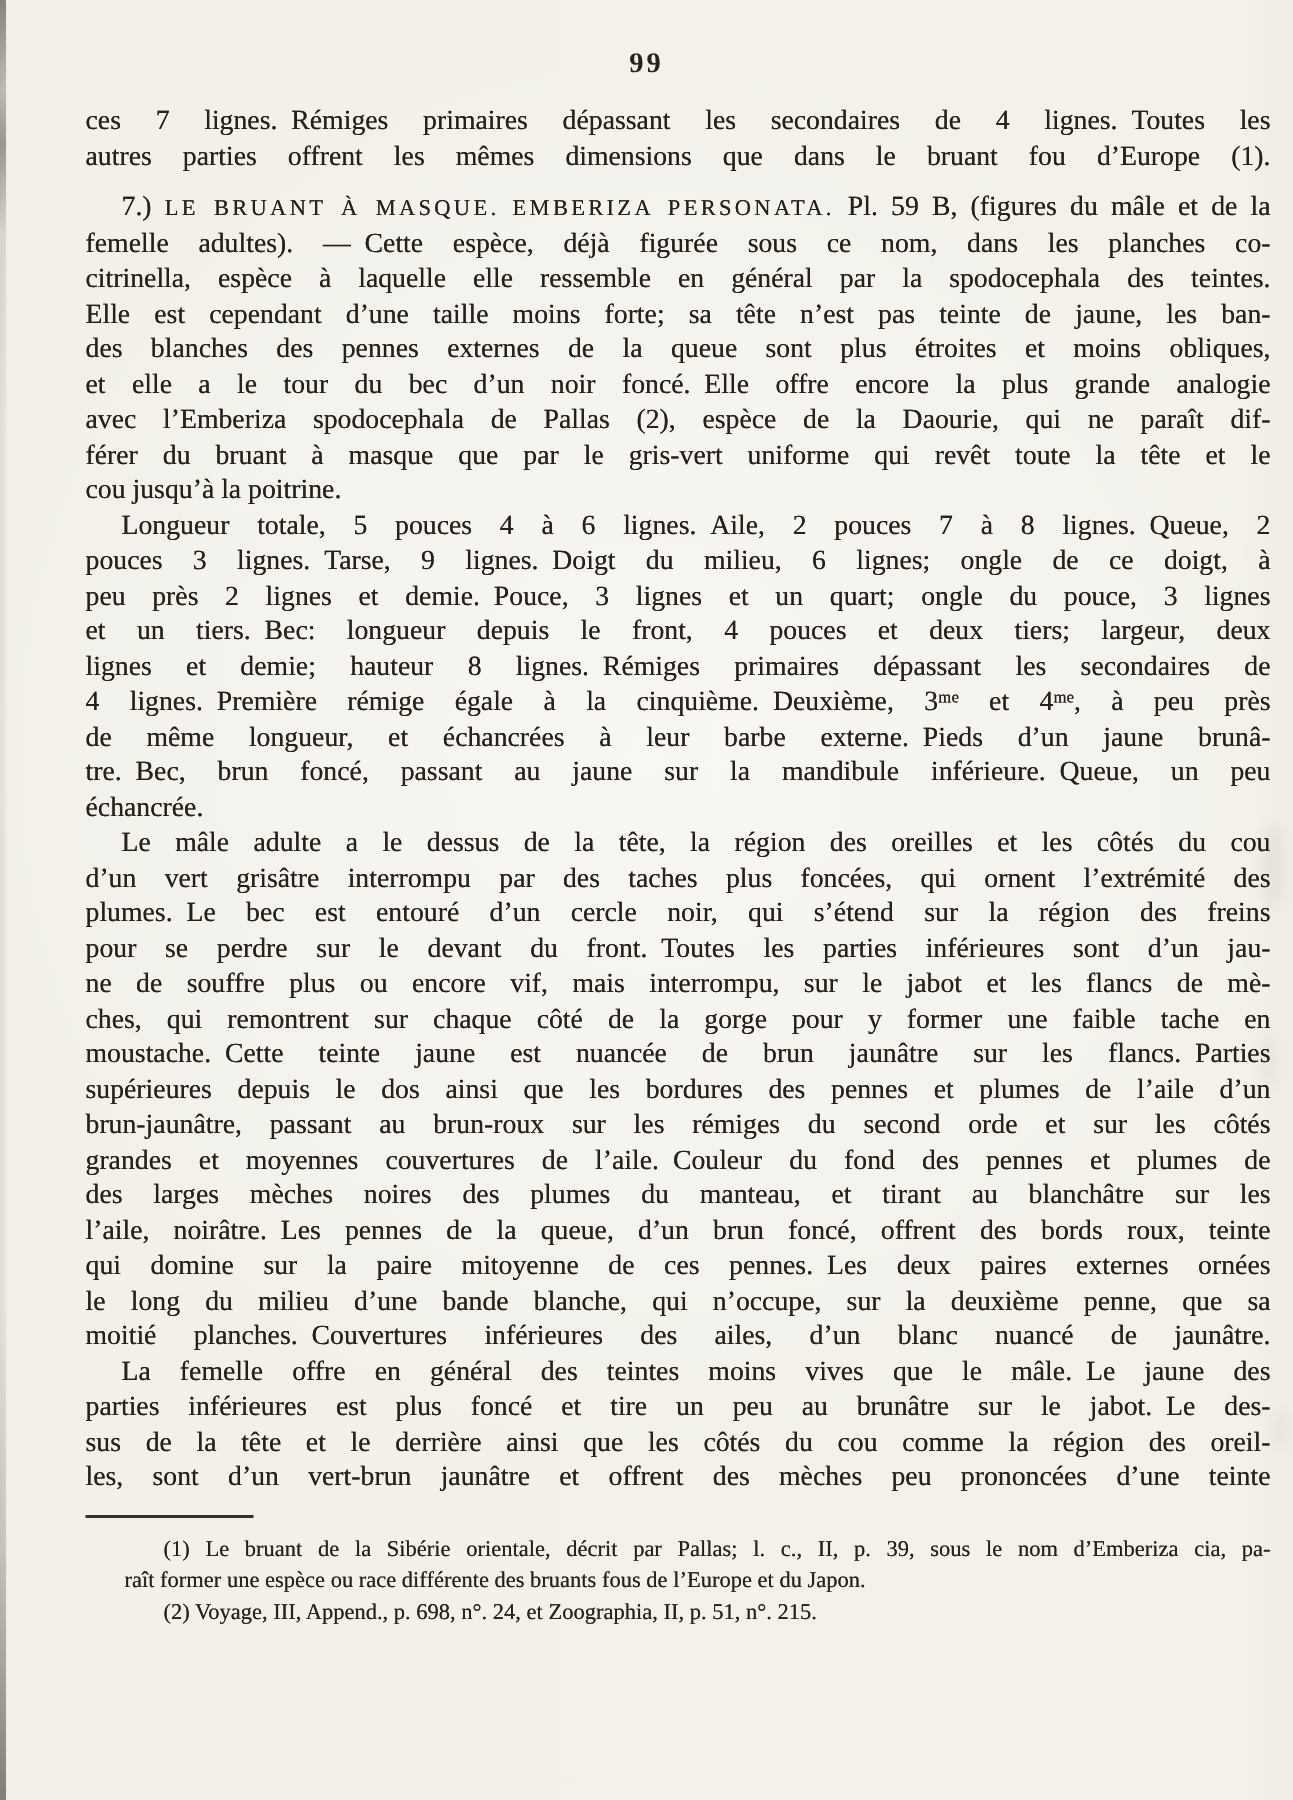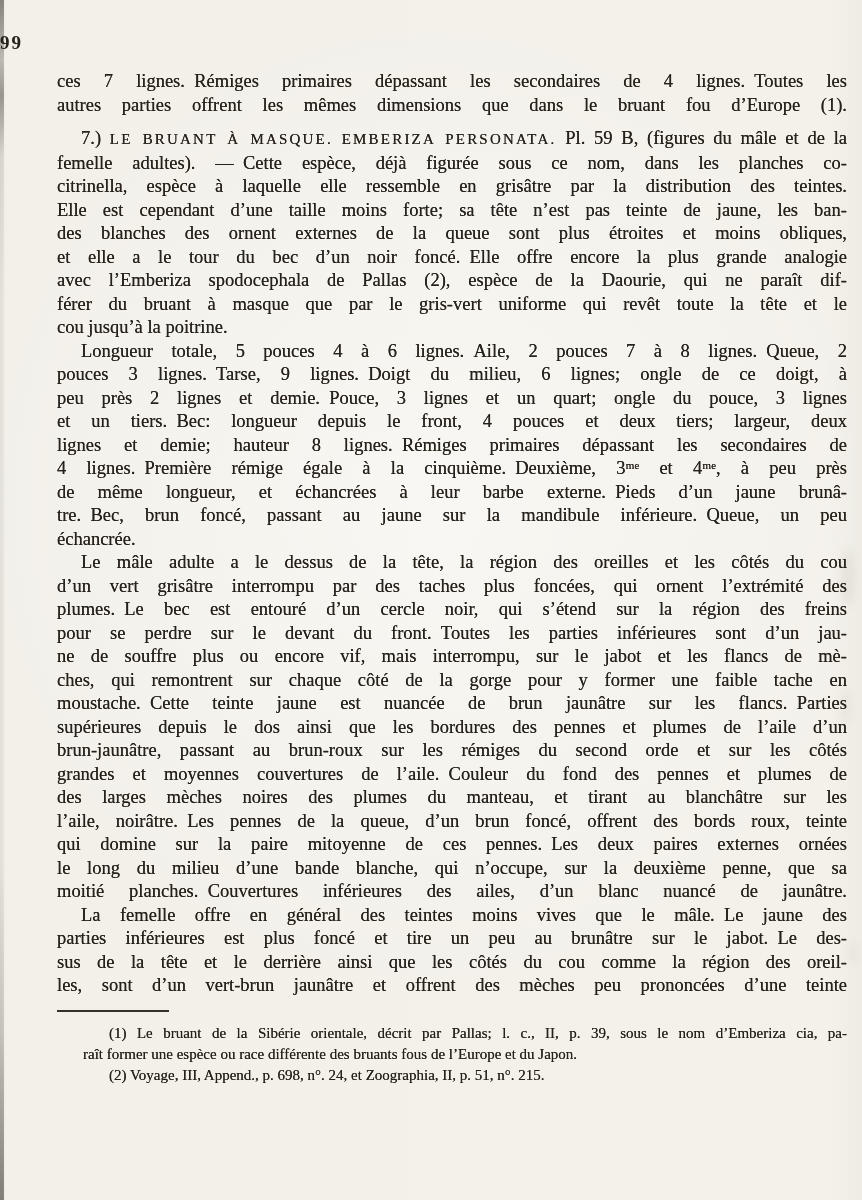--- a/index.html
+++ b/index.html
@@ -26,21 +26,21 @@
       rgba(55,50,43,0.20) 86%, rgba(45,40,34,0.55) 100%);
     pointer-events:none;
   }
   .smudge { position:absolute; background:#8d867a; filter:blur(4px); border-radius:50%; pointer-events:none; }
   .smudge.s1 { right:6px; top:548px; width:16px; height:58px; opacity:0.10; }
   .smudge.s2 { right:10px; top:688px; width:12px; height:38px; opacity:0.08; }
   .smudge.s3 { right:4px; top:940px; width:10px; height:26px; opacity:0.08; }
 
   .page-number {
     position:absolute; top:32px; left:0; width:862px;
-    text-align:left; font-size:19px; font-weight:bold; letter-spacing:2px;
+    text-align:center; font-size:19px; font-weight:bold; letter-spacing:2px;
   }
   .text-block {
     position:absolute; left:57px; top:70px; width:790px;
     font-size:18.5px; line-height:23.5px;
     text-shadow:0 0 0.35px rgba(35,29,21,0.85);
   }
   .para { margin:0; }
   .para.gap-above { margin-top:10px; }
   .tline { text-align:justify; text-align-last:justify; white-space:normal; }
   .tline.flush { text-align-last:left; }
@@ -74,23 +74,23 @@
 
     <div class="para gap-above">
       <div class="tline heading-line">
         <span>7.)</span>
         <span class="smallcaps">LE BRUANT À MASQUE.</span>
         <span class="smallcaps">EMBERIZA PERSONATA.</span>
         <span>Pl. 59 B, (figures du mâle et de la</span>
       </div>
       <div>
           <div class="tline">femelle adultes). — Cette espèce, déjà figurée sous ce nom, dans les planches co-</div>
-          <div class="tline">citrinella, espèce à laquelle elle ressemble en grisâtre par la distribution des teintes.</div>
+          <div class="tline">citrinella, espèce à laquelle elle ressemble en général par la spodocephala des teintes.</div>
           <div class="tline">Elle est cependant d’une taille moins forte; sa tête n’est pas teinte de jaune, les ban-</div>
-          <div class="tline">des blanches des ornent externes de la queue sont plus étroites et moins obliques,</div>
+          <div class="tline">des blanches des pennes externes de la queue sont plus étroites et moins obliques,</div>
           <div class="tline">et elle a le tour du bec d’un noir foncé. Elle offre encore la plus grande analogie</div>
           <div class="tline">avec l’Emberiza spodocephala de Pallas (2), espèce de la Daourie, qui ne paraît dif-</div>
           <div class="tline">férer du bruant à masque que par le gris-vert uniforme qui revêt toute la tête et le</div>
           <div class="tline flush">cou jusqu’à la poitrine.</div>
         </div>
     </div>
 
     <div class="para indent-first">
         <div class="tline">Longueur totale, 5 pouces 4 à 6 lignes. Aile, 2 pouces 7 à 8 lignes. Queue, 2</div>
         <div class="tline">pouces 3 lignes. Tarse, 9 lignes. Doigt du milieu, 6 lignes; ongle de ce doigt, à</div>

